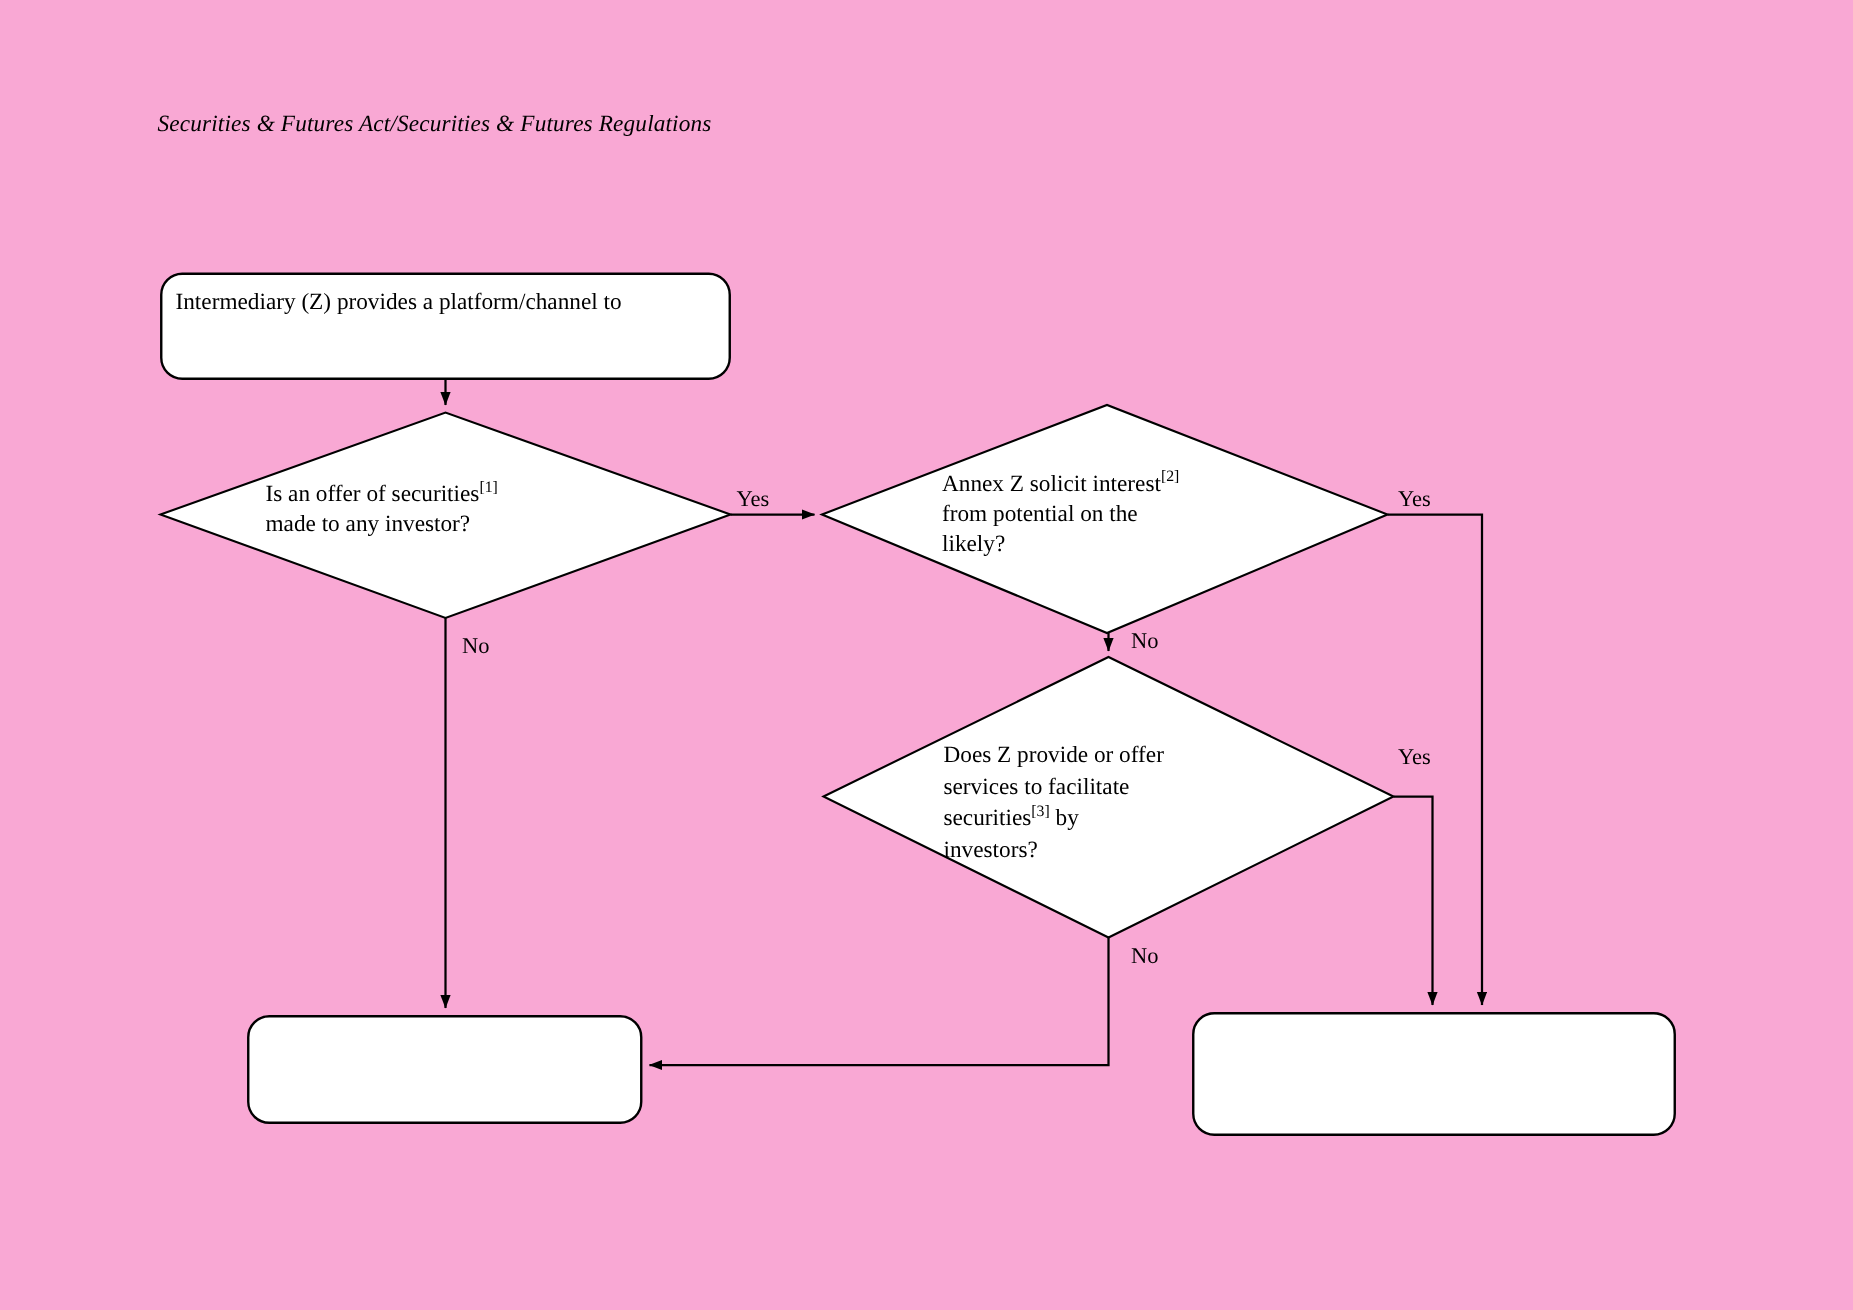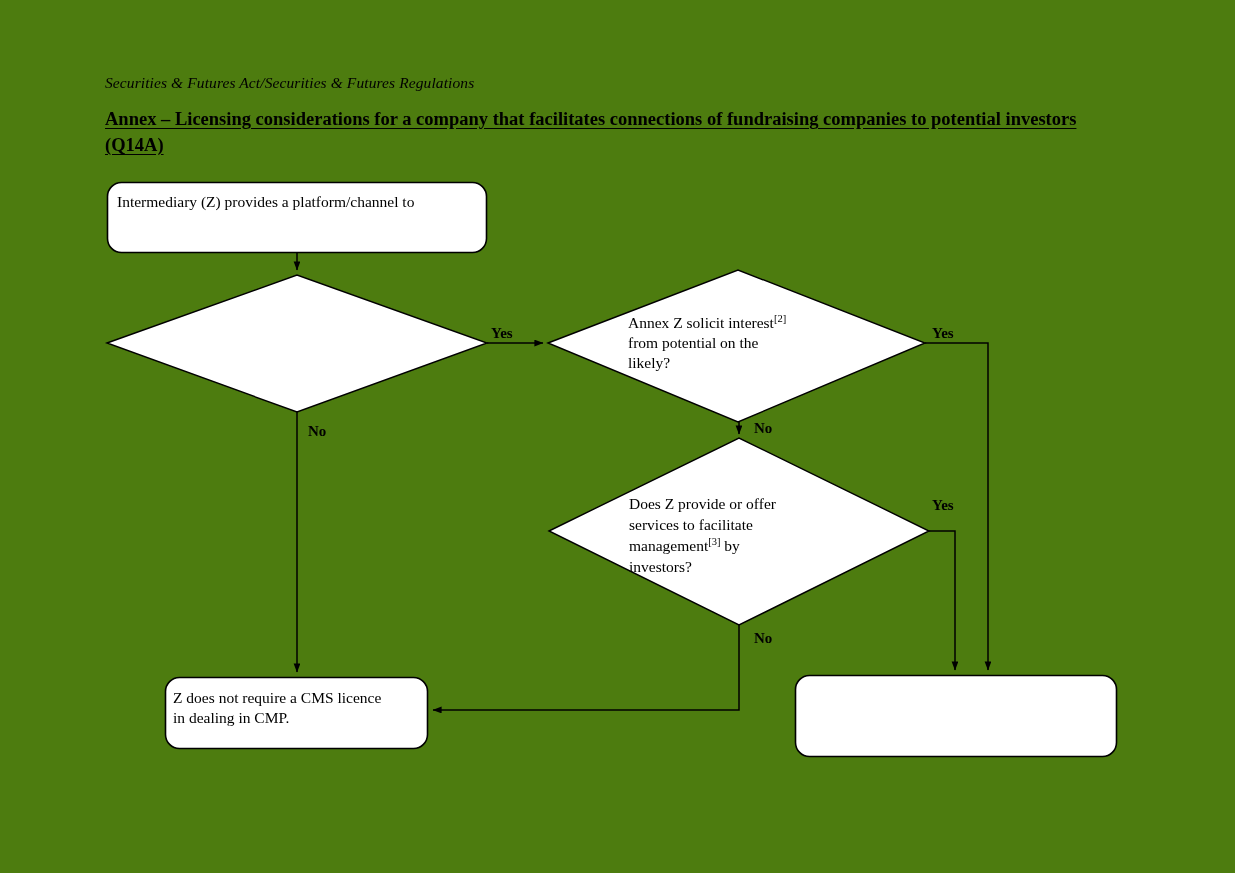--- a/index.html
+++ b/index.html
@@ -9,21 +9,21 @@
     background: #ffffff;
   }
   body {
     font-family: "Liberation Serif", "DejaVu Serif", serif;
     color: #000000;
   }
   #page {
     position: relative;
     width: 1235px;
     height: 873px;
-    background: #4d7c0f;
+    background: #f9a8d4;
     overflow: hidden;
   }
   .subtitle {
     position: absolute;
     left: 105px;
     top: 74px;
     font-style: italic;
     font-size: 15.5px;
     letter-spacing: 0.1px;
     white-space: nowrap;
@@ -51,36 +51,34 @@
     text-align: left;
     font-size: 15.5px;
     line-height: 20px;
     pointer-events: none;
   }
   .edge-label {
     position: absolute;
     font-size: 15px;
     line-height: 16px;
     white-space: nowrap;
-    font-weight: bold;
   }
   sup {
     font-size: 0.68em;
     vertical-align: super;
     line-height: 0;
   }
 </style>
 </head>
 <body>
 
 <div id="page">
 
   <div class="subtitle">Securities &amp; Futures Act/Securities &amp; Futures Regulations</div>
 
-  <div class="title">Annex – Licensing considerations for a company that facilitates connections of fundraising companies to potential investors (Q14A)</div>
 
   <svg class="flow" viewBox="0 0 1235 873">
     <defs>
       <marker id="arrow" markerWidth="10" markerHeight="10" refX="8.6" refY="3.4" orient="auto" markerUnits="userSpaceOnUse">
         <path d="M0,0 L9,3.4 L0,6.8 z" fill="#000000"></path>
       </marker>
     </defs>
 
     <rect x="107.5" y="182.5" width="379" height="70" rx="14" ry="14" fill="#ffffff" stroke="#000000" stroke-width="1.6"></rect>
 
@@ -106,38 +104,38 @@
 
     <path d="M929,531 L955,531 L955,670" fill="none" stroke="#000000" stroke-width="1.5" marker-end="url(#arrow)"></path>
 
     <path d="M739,625 L739,710 L433,710" fill="none" stroke="#000000" stroke-width="1.5" marker-end="url(#arrow)"></path>
   </svg>
 
   <div class="node-text" style="left:117px; top:192px; width:360px;">
     <span>Intermediary (Z) provides a platform/channel to</span><br>
   </div>
 
+  <div class="node-text" style="left:177px; top:320px; width:240px;">
+    <span>Is an offer of securities</span><sup>[1]</sup><br>
+    <span>made to any investor?</span>
+  </div>
 
   <div class="node-text" style="left:628px; top:313px; width:222px;">
     <span>Annex Z solicit interest</span><sup>[2]</sup><br>
     <span>from potential on the</span><br>
     <span>likely?</span>
   </div>
 
   <div class="node-text" style="left:629px; top:493px; width:222px; line-height:21px;">
     <span>Does Z provide or offer</span><br>
     <span>services to facilitate</span><br>
-    <span>management</span><sup>[3]</sup> <span>by</span><br>
+    <span>securities</span><sup>[3]</sup> <span>by</span><br>
     <span>investors?</span>
   </div>
 
-  <div class="node-text" style="left:173px; top:688px; width:248px;">
-    <span>Z does not require a CMS licence</span><br>
-    <span>in dealing in CMP.</span>
-  </div>
 
 
   <div class="edge-label" style="left:491px; top:325px;">Yes</div>
 
   <div class="edge-label" style="left:308px; top:423px;">No</div>
 
   <div class="edge-label" style="left:932px; top:325px;">Yes</div>
 
   <div class="edge-label" style="left:754px; top:420px;">No</div>
 

